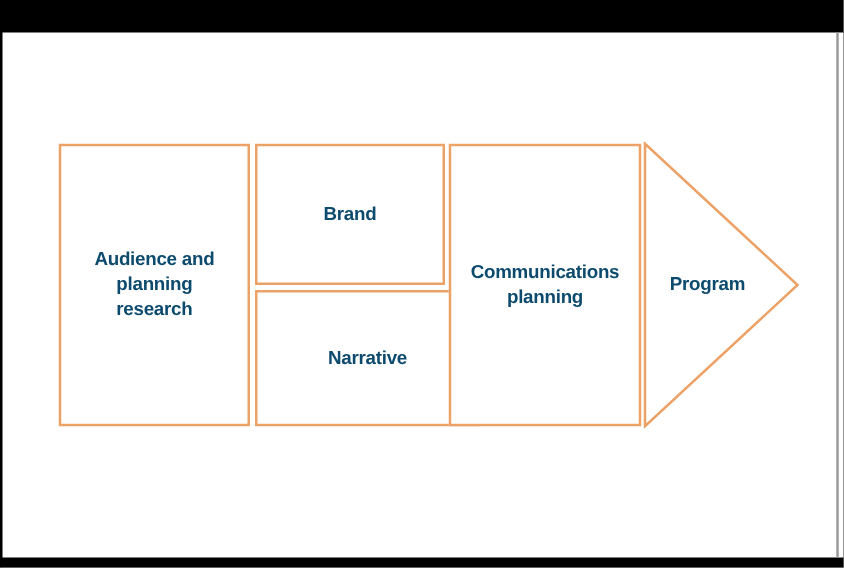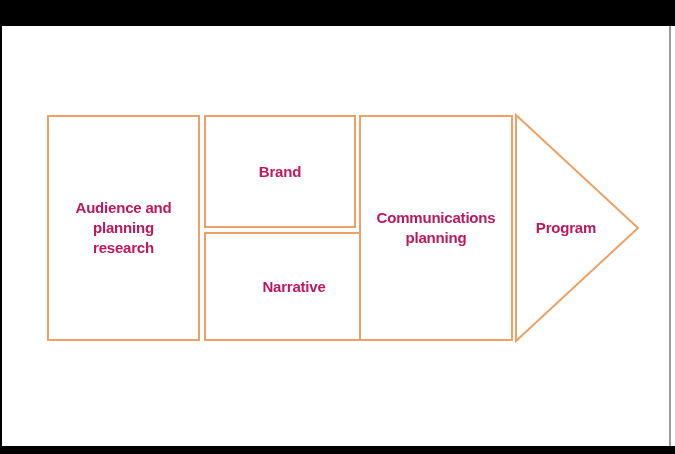--- a/index.html
+++ b/index.html
@@ -29,21 +29,21 @@
     box-sizing: border-box;
     display: flex;
     align-items: center;
     justify-content: center;
     text-align: center;
   }
   .dbox .label, .program-label .label {
     font-weight: bold;
     font-size: 15px;
     line-height: 20px;
-    color: #be185d;
+    color: #0c4a6e;
     letter-spacing: -0.2px;
   }
   .box-audience       { left: 47px;  top: 115px; width: 153px; height: 226px; }
   .box-audience .label { max-width: 125px; }
   .box-brand          { left: 204px; top: 115px; width: 152px; height: 113px; }
   .box-narrative      { left: 204px; top: 232px; width: 180px; height: 109px; }
   .box-communications { left: 359px; top: 115px; width: 154px; height: 226px; }
   .box-communications .label { max-width: 125px; }
 
   

